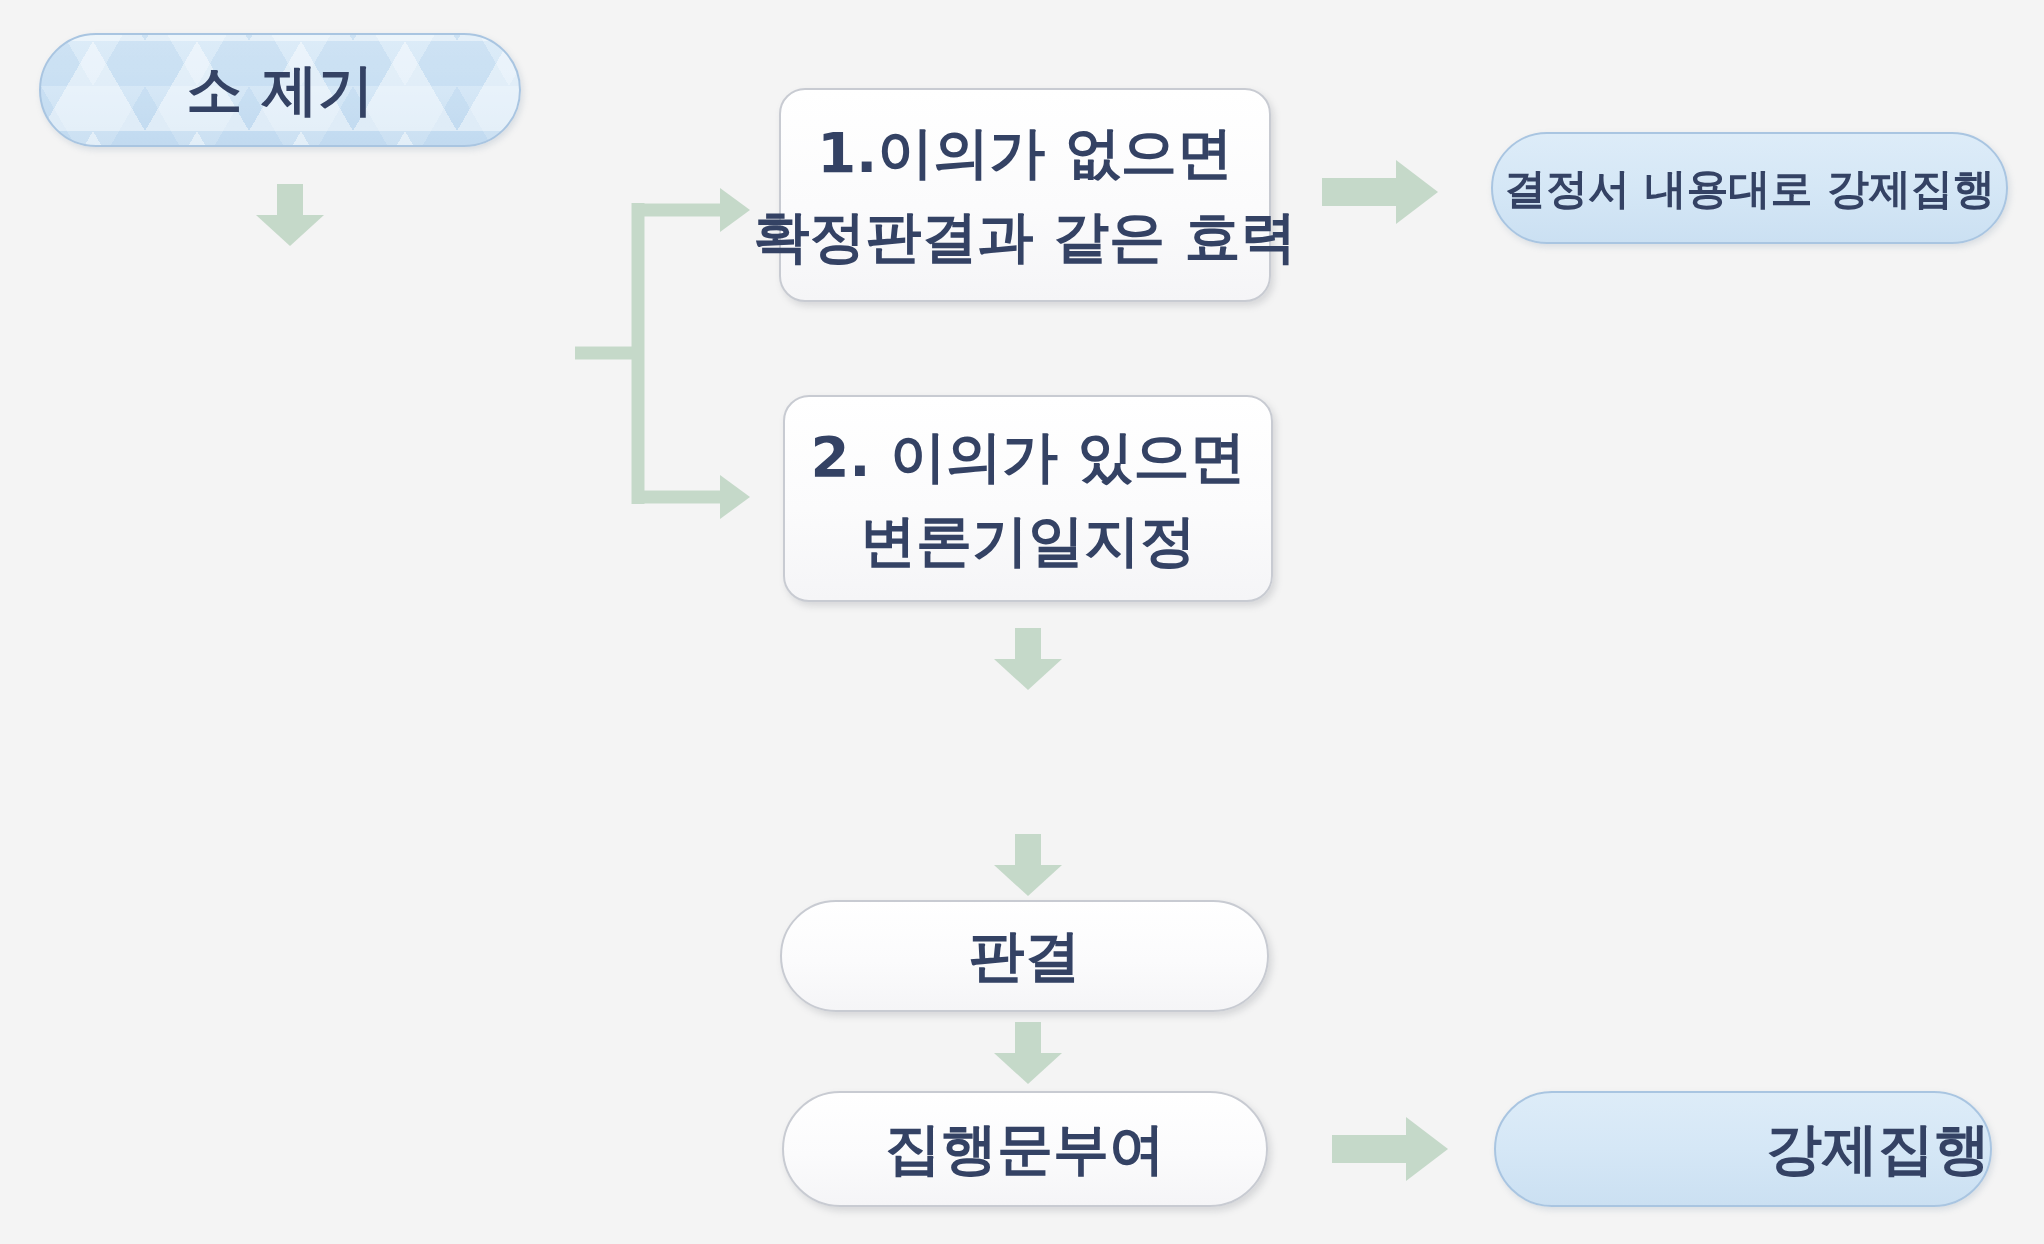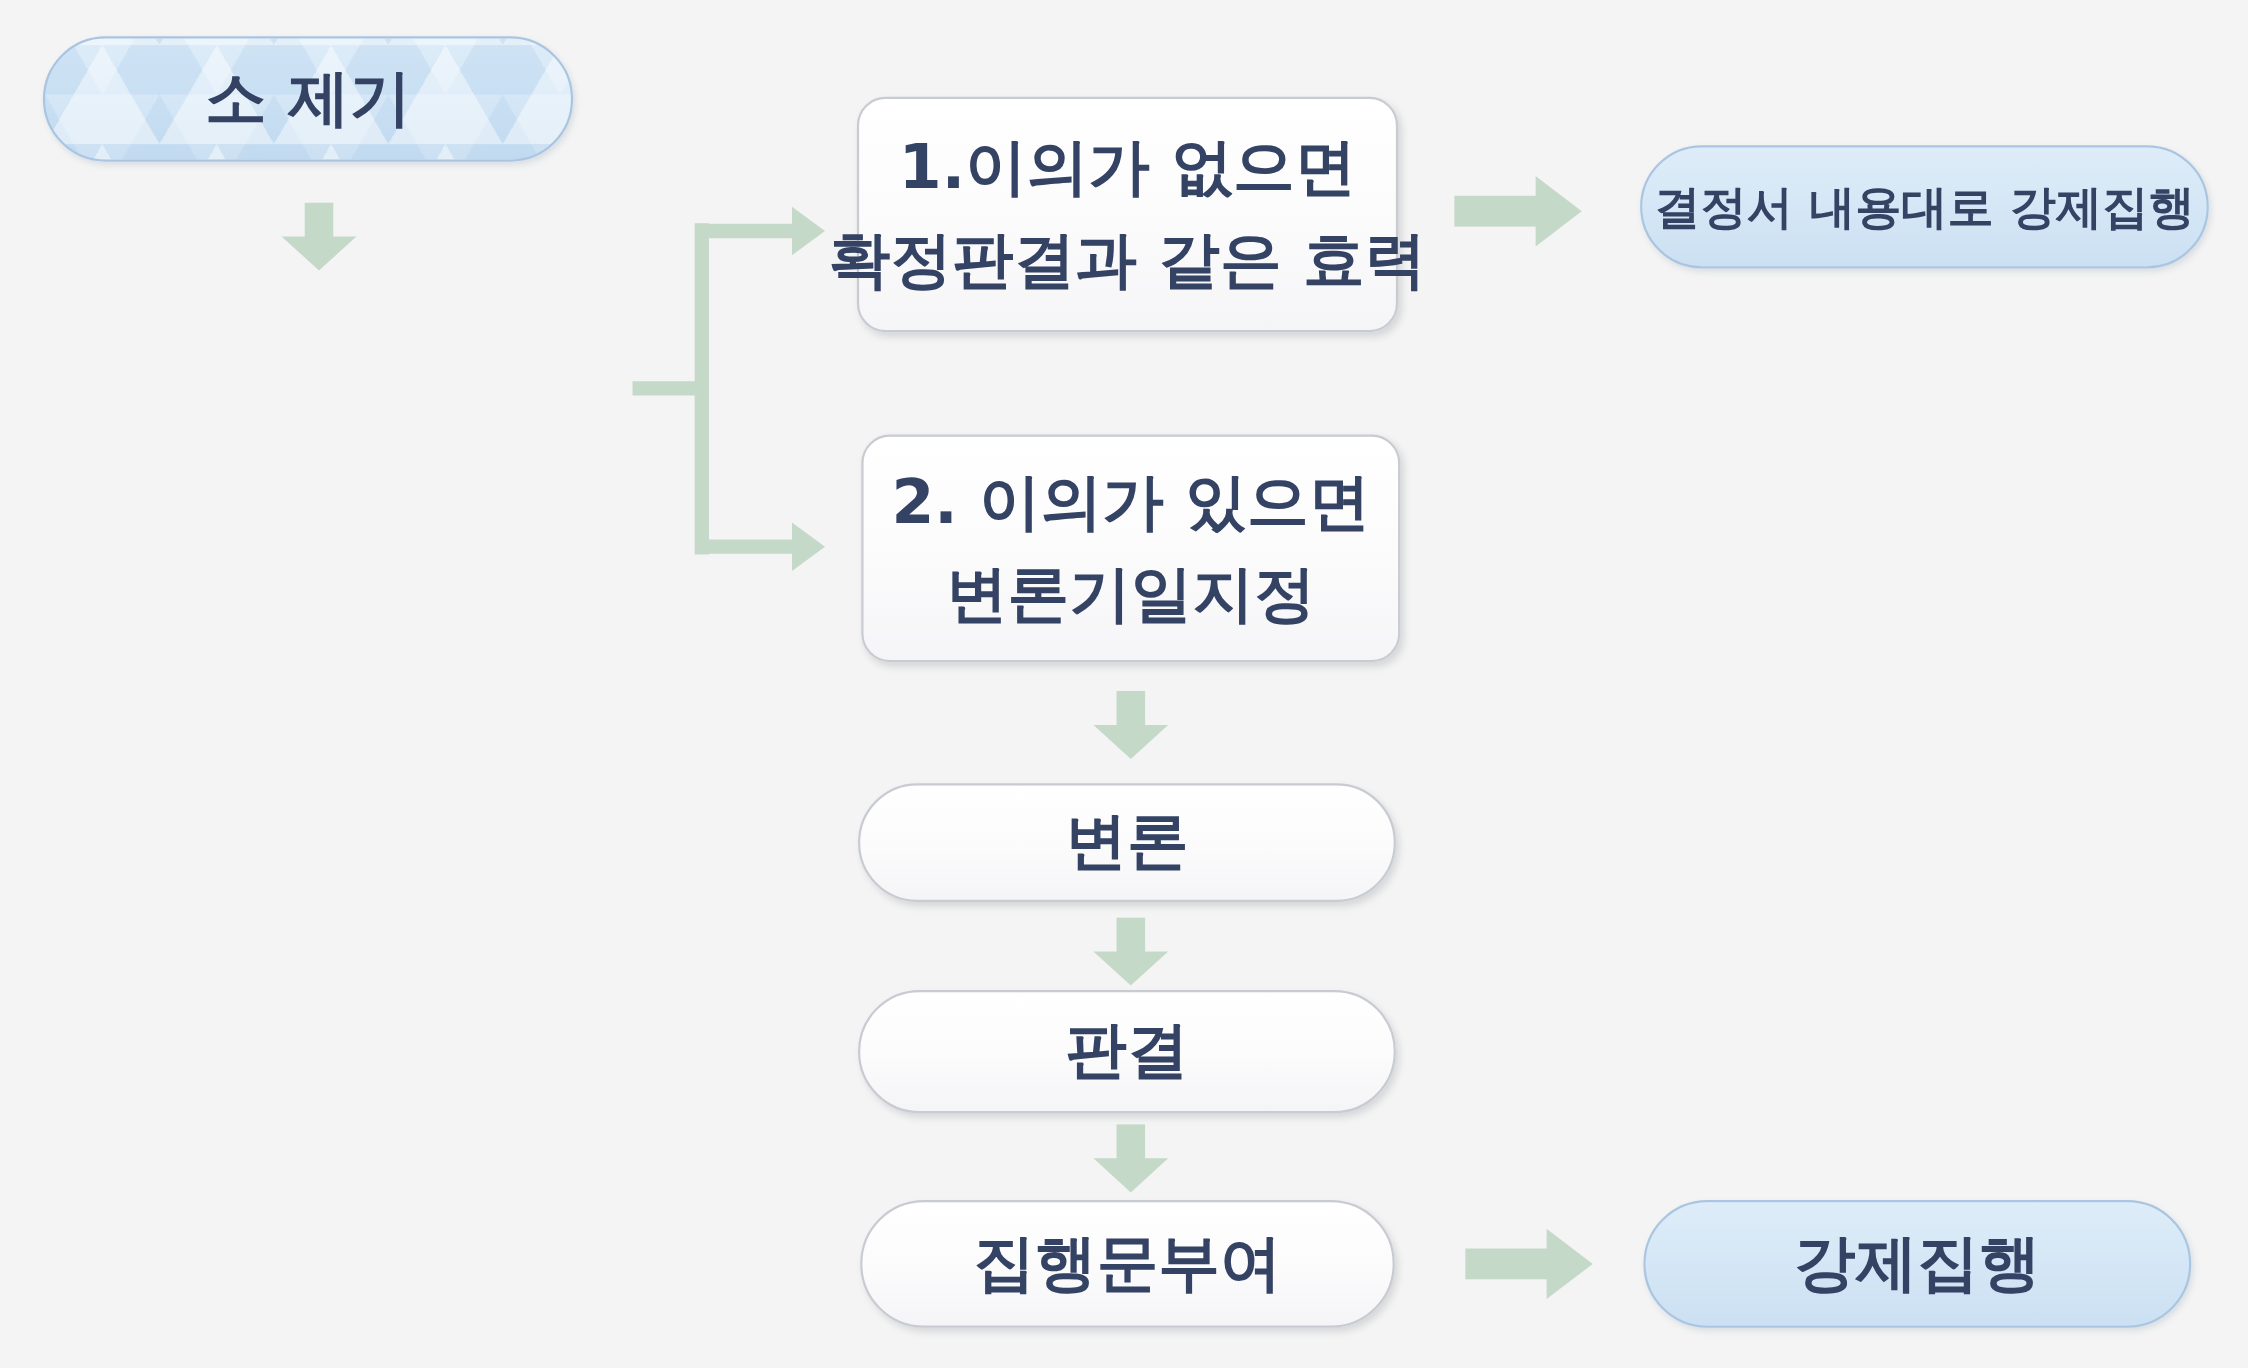--- a/index.html
+++ b/index.html
@@ -102,23 +102,20 @@
   <div class="node node-white" style="left:783px;top:395px;width:490px;height:207px;border-radius:26px;">
     <span>2. 이의가 있으면</span>
     <span>변론기일지정</span>
   </div>
 
   <svg class="arrow" style="left:992px;top:628px;" width="72" height="62" viewBox="0 0 72 62">
     <rect class="arrow-shape" x="23" y="0" width="26" height="33"></rect>
     <polygon class="arrow-shape" points="2,31 70,31 36,62"></polygon>
   </svg>
 
-  <div class="node node-white" style="left:780px;top:712px;width:489px;height:108px;border-radius:54px;">
-    <span>변론</span>
-  </div>
 
   <svg class="arrow" style="left:992px;top:834px;" width="72" height="62" viewBox="0 0 72 62">
     <rect class="arrow-shape" x="23" y="0" width="26" height="33"></rect>
     <polygon class="arrow-shape" points="2,31 70,31 36,62"></polygon>
   </svg>
 
   <div class="node node-white" style="left:780px;top:900px;width:489px;height:112px;border-radius:56px;">
     <span>판결</span>
   </div>
 
@@ -129,17 +126,17 @@
 
   <div class="node node-white" style="left:782px;top:1091px;width:486px;height:116px;border-radius:58px;">
     <span>집행문부여</span>
   </div>
 
   <svg class="arrow" style="left:1332px;top:1107px;" width="118" height="84" viewBox="0 0 118 84">
     <rect class="arrow-shape" x="0" y="28" width="76" height="28"></rect>
     <polygon class="arrow-shape" points="74,10 74,74 116,42"></polygon>
   </svg>
 
-  <div class="node node-blue" style="left:1494px;top:1091px;width:498px;height:116px;border-radius:58px;">
+  <div class="node node-blue" style="left:1494px;top:1091px;width:498px;height:116px;border-radius:58px;align-items:flex-end;">
     <span>강제집행</span>
   </div>
 
 </div>
 
 </body></html>

